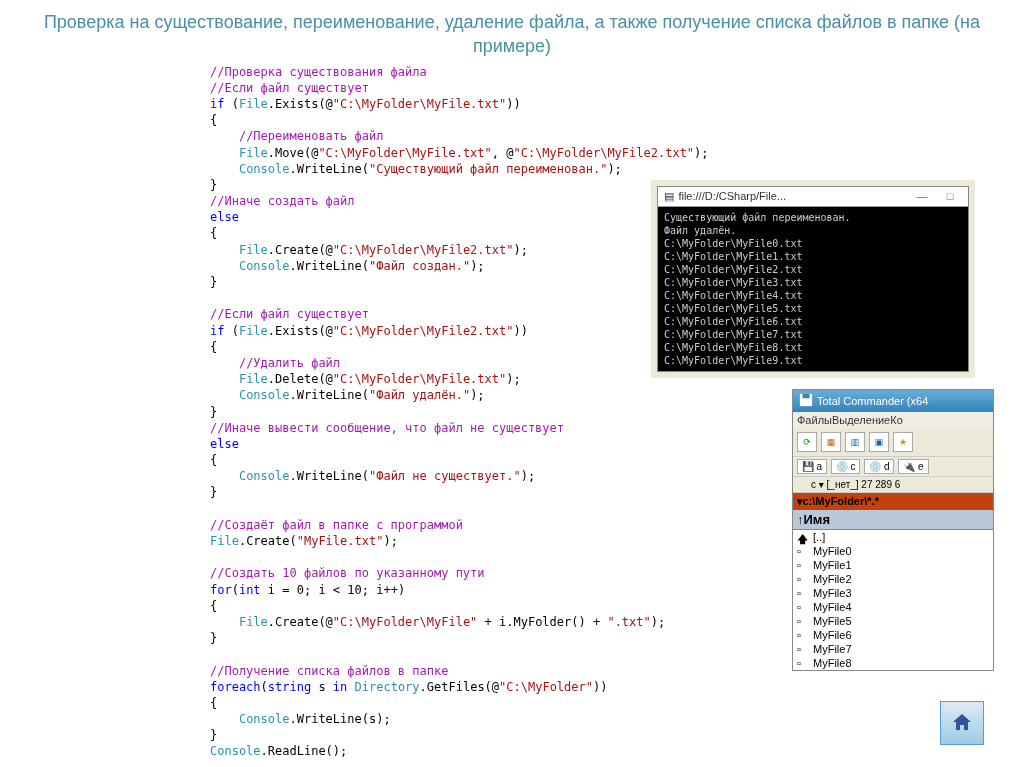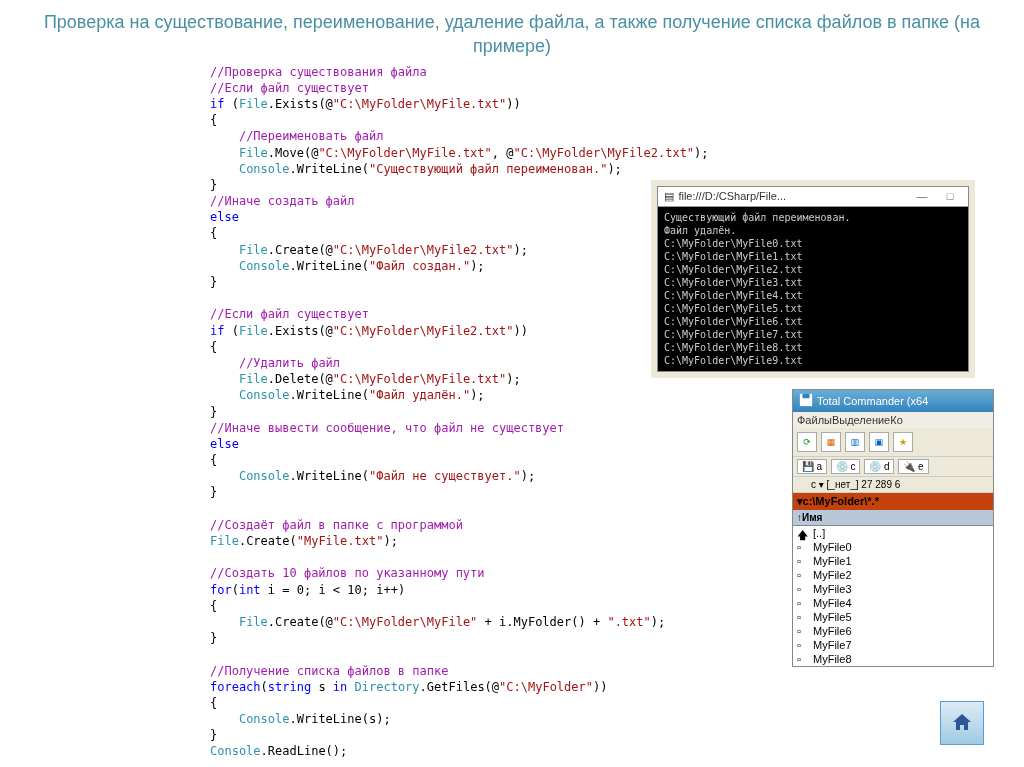--- a/index.html
+++ b/index.html
@@ -18,21 +18,21 @@
   .tc-win{position:absolute;right:30px;top:325px;width:200px;background:#ece9d8;border:1px solid #888;font-size:11px}
   .tc-titlebar{background:linear-gradient(#6baed6,#3182bd);color:#fff;padding:3px 6px;display:flex;align-items:center;gap:4px}
   .tc-titlebar svg{width:14px;height:14px}
   .tc-menu{background:#f0ede4;padding:2px 4px;display:flex;font-size:11px;color:#333}
   .tc-toolbar{padding:4px 4px;display:flex;gap:4px;flex-wrap:wrap;border-bottom:1px solid #ccc}
   .tc-ico{width:18px;height:18px;border:1px solid #aaa;background:#fff;display:flex;align-items:center;justify-content:center;font-size:9px}
   .tc-drives{padding:2px 4px;display:flex;gap:4px;border-bottom:1px solid #ccc;font-size:10px}
   .tc-drive{border:1px solid #aaa;background:#fff;padding:1px 4px;display:flex;align-items:center;gap:2px}
   .tc-path{padding:2px 18px;font-size:10px;border-bottom:1px solid #ccc}
   .tc-location{background:#c2410c;padding:2px 4px;font-size:11px;font-weight:bold}
-  .tc-header{background:#b8c8d8;padding:2px 4px;font-size:10px;font-weight:bold;border-bottom:1px solid #888}
+  .tc-header{background:#b8c8d8;padding:2px 4px;font-size:13px;font-weight:bold;border-bottom:1px solid #888}
   .tc-list{background:#fff;font-size:11px}
   .tc-item{padding:1px 4px;display:flex;align-items:center;gap:4px}
   .tc-item .fic{width:12px;height:12px;display:inline-block}
   .home-btn{position:absolute;right:40px;bottom:15px;width:42px;height:42px;border:1px solid #5b9bd5;background:linear-gradient(#deebf7,#9ecae1);display:flex;align-items:center;justify-content:center}
   .home-btn svg{width:24px;height:24px;fill:#2f5597}
 </style>
 </head>
 <body>
 
 <div class="title">Проверка на существование, переименование, удаление файла, а также получение списка файлов в папке (на примере)</div>

